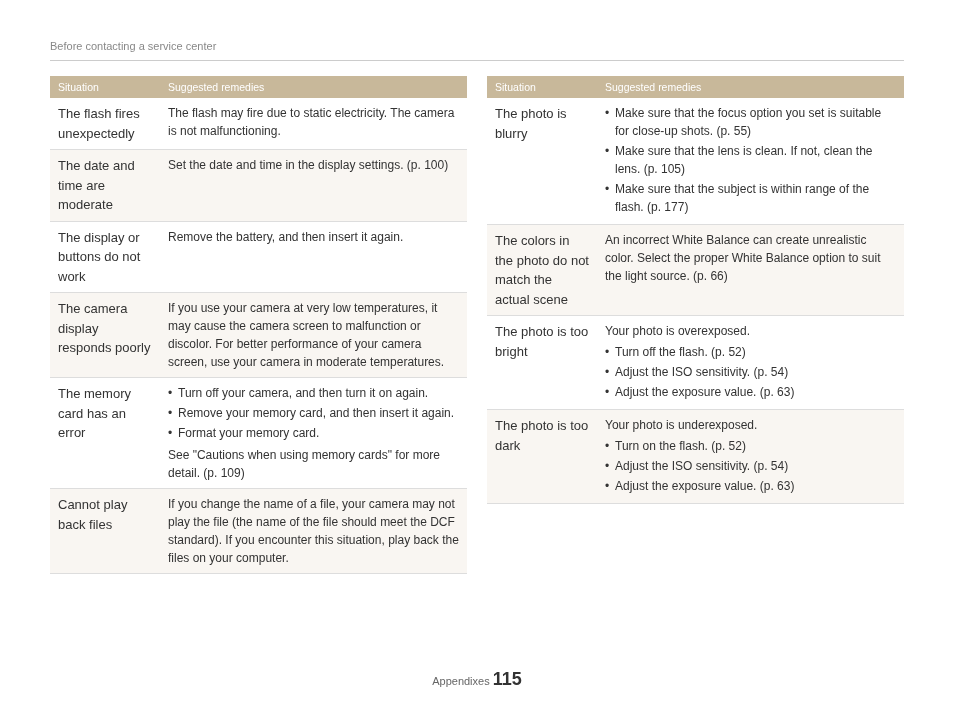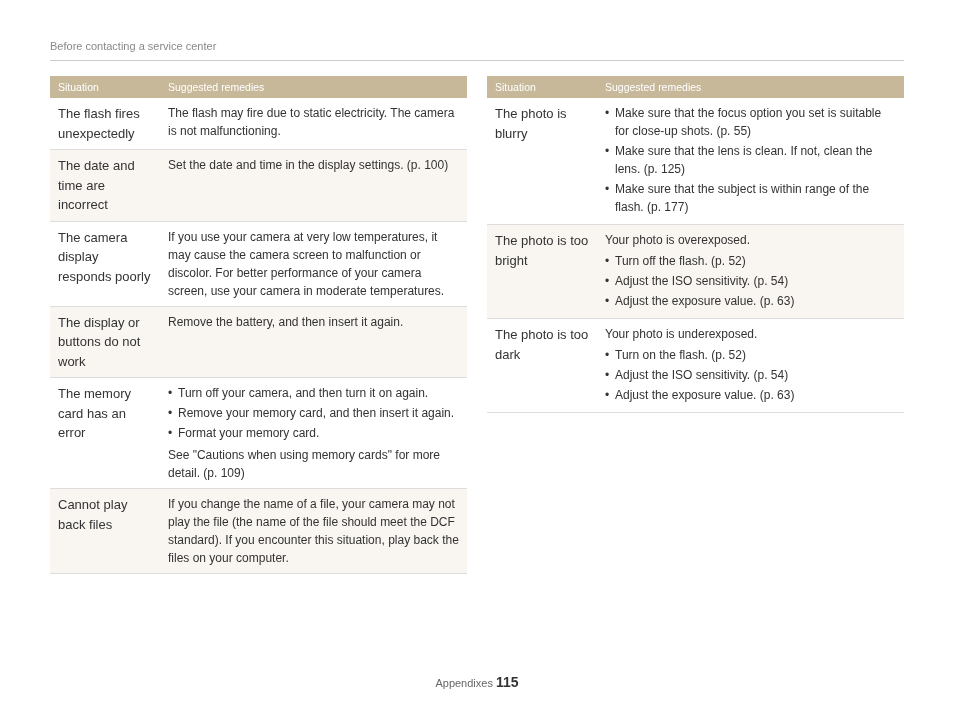--- a/index.html
+++ b/index.html
@@ -70,21 +70,21 @@
     .page-footer {
       position: absolute;
       bottom: 30px;
       left: 0;
       right: 0;
       text-align: center;
       font-size: 11px;
       color: #666;
     }
     .footer-page-num {
-      font-size: 14px;
+      font-size: 18px;
       font-weight: bold;
       color: #333;
       margin-left: 0;
     }
     ul.remedy-list {
       list-style: none;
       padding: 0;
       margin: 0;
     }
     ul.remedy-list li {
@@ -115,30 +115,30 @@
             <th>Situation</th>
             <th>Suggested remedies</th>
           </tr>
         </thead>
         <tbody>
           <tr>
             <td>The flash fires unexpectedly</td>
             <td>The flash may fire due to static electricity. The camera is not malfunctioning.</td>
           </tr>
           <tr>
-            <td>The date and time are incorrect</td>
+            <td>The date and time are moderate</td>
             <td>Set the date and time in the display settings. (p. 100)</td>
+          </tr>
+          <tr>
+            <td>The display or buttons do not work</td>
+            <td>Remove the battery, and then insert it again.</td>
           </tr>
           <tr>
             <td>The camera display responds poorly</td>
             <td>If you use your camera at very low temperatures, it may cause the camera screen to malfunction or discolor. For better performance of your camera screen, use your camera in moderate temperatures.</td>
-          </tr>
-          <tr>
-            <td>The display or buttons do not work</td>
-            <td>Remove the battery, and then insert it again.</td>
           </tr>
           <tr>
             <td>The memory card has an error</td>
             <td>
               <ul class="remedy-list">
                 <li>Turn off your camera, and then turn it on again.</li>
                 <li>Remove your memory card, and then insert it again.</li>
                 <li>Format your memory card.</li>
               </ul>
               <div style="margin-top:4px;">See "Cautions when using memory cards" for more detail. (p. 109)</div>
@@ -159,24 +159,28 @@
             <th>Situation</th>
             <th>Suggested remedies</th>
           </tr>
         </thead>
         <tbody>
           <tr>
             <td>The photo is blurry</td>
             <td>
               <ul class="remedy-list">
                 <li>Make sure that the focus option you set is suitable for close-up shots. (p. 55)</li>
-                <li>Make sure that the lens is clean. If not, clean the lens. (p. 125)</li>
+                <li>Make sure that the lens is clean. If not, clean the lens. (p. 105)</li>
                 <li>Make sure that the subject is within range of the flash. (p. 177)</li>
               </ul>
             </td>
+          </tr>
+          <tr>
+            <td>The colors in the photo do not match the actual scene</td>
+            <td>An incorrect White Balance can create unrealistic color. Select the proper White Balance option to suit the light source. (p. 66)</td>
           </tr>
           <tr>
             <td>The photo is too bright</td>
             <td>
               <div style="margin-bottom:3px;">Your photo is overexposed.</div>
               <ul class="remedy-list">
                 <li>Turn off the flash. (p. 52)</li>
                 <li>Adjust the ISO sensitivity. (p. 54)</li>
                 <li>Adjust the exposure value. (p. 63)</li>
               </ul>

